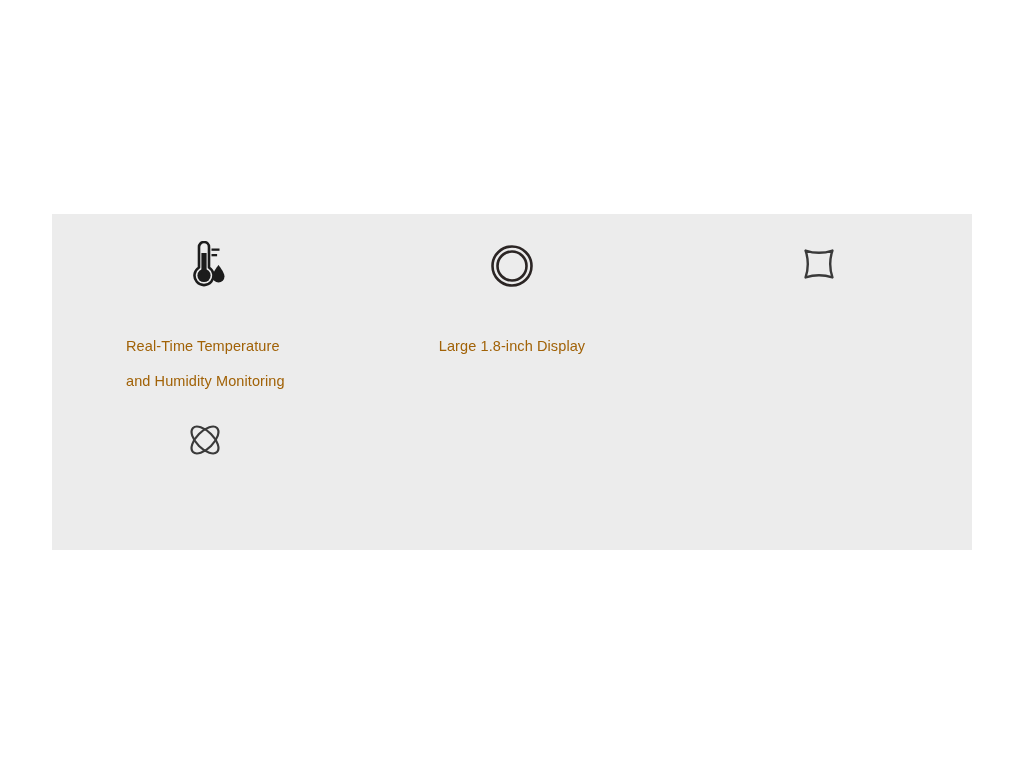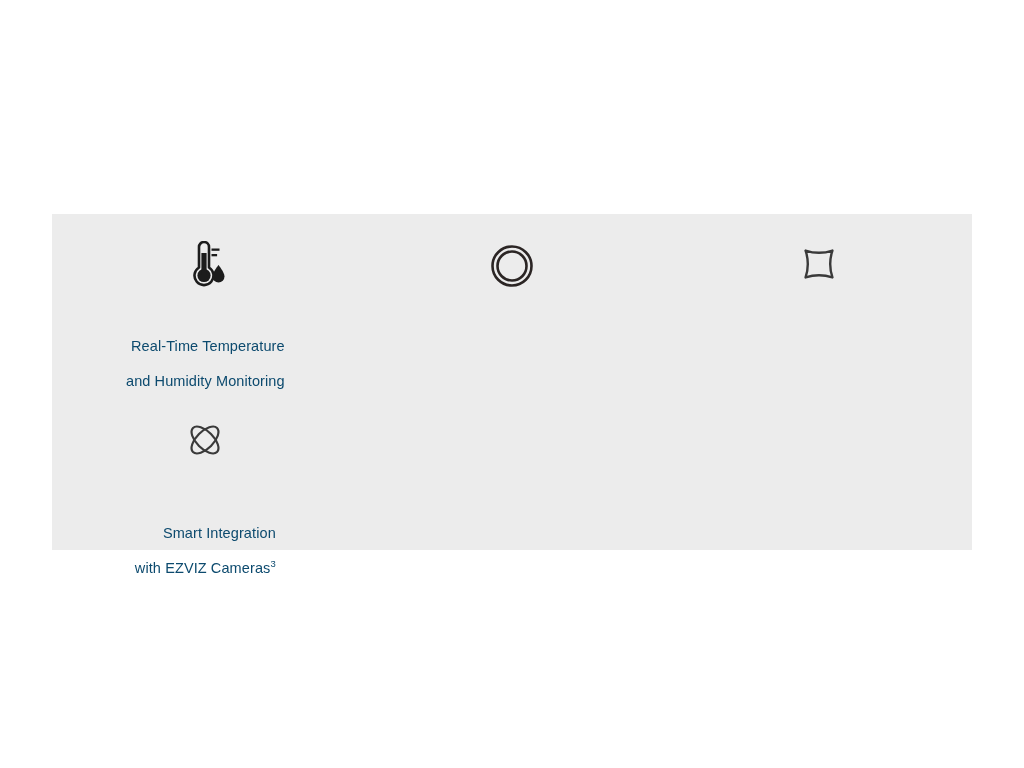--- a/index.html
+++ b/index.html
@@ -45,22 +45,22 @@
 
   .feature-icon {
     height: 56px;
     display: flex;
     align-items: center;
     justify-content: center;
     margin-bottom: 6px;
   }
 
   .feature-label {
-    text-align: right;
-    color: #0c4a6e;
+    text-align: left;
+    color: #a16207;
     font-size: 14.5px;
     line-height: 17.5px;
     letter-spacing: 0.1px;
     white-space: pre-line;
   }
 
   
   .cell-1 .feature-label { margin-top: 20px; }
   .cell-2 .feature-label { margin-top: 20px; }
   .cell-3 .feature-label { margin-top: 19px; }
@@ -103,20 +103,23 @@
       </div>
     </div>
 
     <div class="feature-cell cell-r1 cell-2">
       <div class="feature-icon">
         <svg width="46" height="46" viewBox="0 0 46 46" aria-hidden="true">
           <circle cx="23" cy="23" r="19.5" fill="none" stroke="#2b2524" stroke-width="2.6"></circle>
           <circle cx="23" cy="23" r="14.5" fill="none" stroke="#2b2524" stroke-width="2.6"></circle>
         </svg>
       </div>
+      <div class="feature-label">
+        <span>Large 1.8-inch Display</span>
+      </div>
     </div>
 
 
     <div class="feature-cell cell-r2 cell-4">
       <div class="feature-icon">
         <svg width="46" height="46" viewBox="0 0 46 46" aria-hidden="true">
           <g transform="rotate(45 23 23)">
 
             <path d="M23 4 C27 12 34 19 42 23 C34 27 27 34 23 42 C19 34 12 27 4 23 C12 19 19 12 23 4 Z" fill="none" stroke="#3a3a3a" stroke-width="2.4" stroke-linejoin="round"></path>
           </g>
@@ -125,21 +128,17 @@
     </div>
 
 
     <div class="feature-cell cell-r2 cell-6">
       <div class="feature-icon">
         <svg width="44" height="44" viewBox="0 0 44 44" aria-hidden="true">
           <ellipse cx="22" cy="22" rx="8.5" ry="17" fill="none" stroke="#3a3a3a" stroke-width="2.2" transform="rotate(45 22 22)"></ellipse>
           <ellipse cx="22" cy="22" rx="8.5" ry="17" fill="none" stroke="#3a3a3a" stroke-width="2.2" transform="rotate(-45 22 22)"></ellipse>
         </svg>
       </div>
-      <div class="feature-label">
-        <span>Smart Integration</span><br>
-        <span>with EZVIZ Cameras</span><span class="sup">3</span>
-      </div>
     </div>
 
   </section>
 
 </div>
 
 </body></html>

